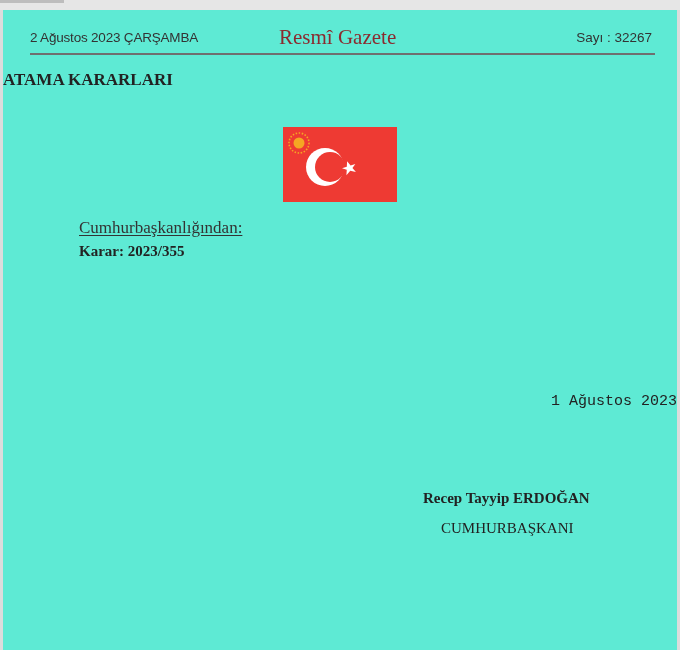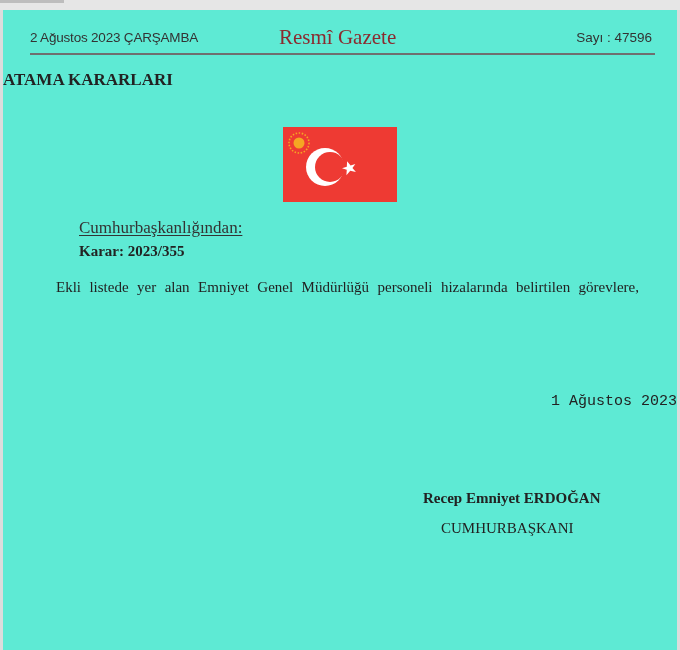--- a/index.html
+++ b/index.html
@@ -22,39 +22,38 @@
 </style>
 </head>
 <body>
 
 <div class="top-strip"></div>
 <div class="top-tab"></div>
 
 <div class="page">
   <div class="hdr-left">2 Ağustos 2023 ÇARŞAMBA</div>
   <div class="hdr-title">Resmî Gazete</div>
-  <div class="hdr-right">Sayı : 47596</div>
+  <div class="hdr-right">Sayı : 32267</div>
   <div class="hdr-rule"></div>
 
   <div class="heading">ATAMA KARARLARI</div>
 
   <svg class="flag" viewBox="0 0 114 75">
     <rect x="0" y="0" width="114" height="75" fill="#ee3a33"></rect>
     <g>
       <circle cx="16" cy="16" r="10" fill="none" stroke="#f5a623" stroke-width="1.6" stroke-dasharray="1.5 1.6"></circle>
       <circle cx="16" cy="16" r="5.5" fill="#f5a623"></circle>
     </g>
     <circle cx="42" cy="40" r="19" fill="#ffffff"></circle>
     <circle cx="47" cy="40" r="15" fill="#ee3a33"></circle>
     <polygon fill="#ffffff" points="66,34 68,39 73,39 69,42 71,47 66,44 61,47 63,42 59,39 64,39" transform="rotate(-18 66 40)"></polygon>
   </svg>
 
   <div class="from">Cumhurbaşkanlığından:</div>
   <div class="karar">Karar: 2023/355</div>
 
   <div class="body-text">
-    <div style="text-align-last:justify;">Ekli listede yer alan Emniyet Genel Müdürlüğü personeli hizalarında belirtilen görevlere,</div>
   </div>
 
   <div class="date">1 Ağustos 2023</div>
-  <div class="signer">Recep Emniyet ERDOĞAN</div>
+  <div class="signer">Recep Tayyip ERDOĞAN</div>
   <div class="signer-title">CUMHURBAŞKANI</div>
 </div>
 
 </body></html>

